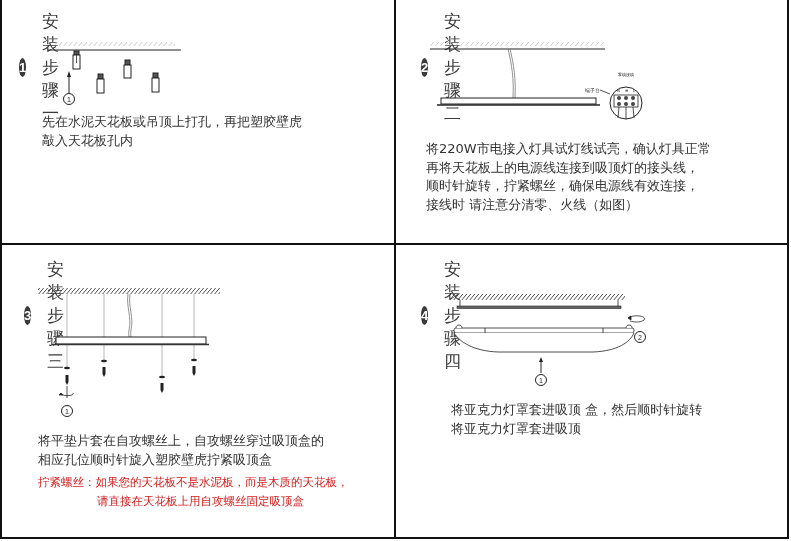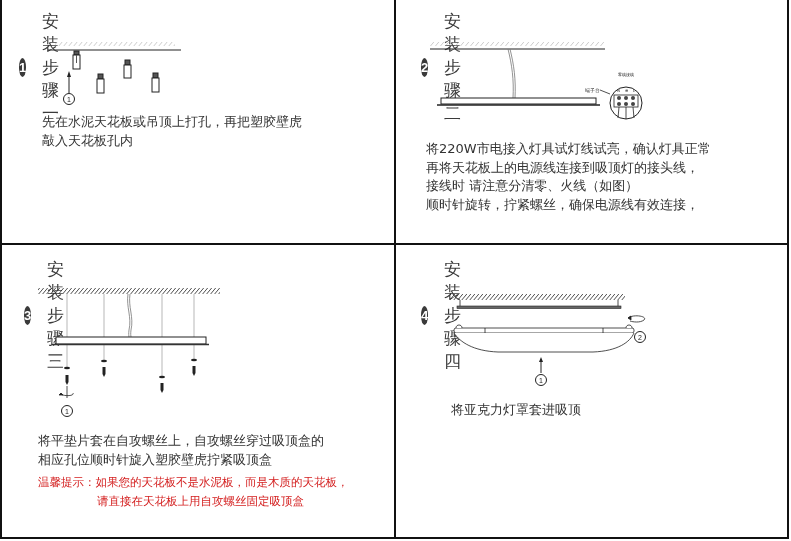--- a/index.html
+++ b/index.html
@@ -126,22 +126,22 @@
           <circle cx="203" cy="64" r="2" fill="#444"></circle>
         <line x1="189" y1="67" x2="188" y2="78" stroke="#222" stroke-width="0.8"></line>
         <line x1="196" y1="67" x2="196" y2="79" stroke="#222" stroke-width="0.8"></line>
         <line x1="203" y1="67" x2="204" y2="78" stroke="#222" stroke-width="0.8"></line>
       </g>
     </svg>
 
     <div class="desc" style="left:426px; top:140px;">
       <div>将220W市电接入灯具试灯线试亮，确认灯具正常</div>
       <div>再将天花板上的电源线连接到吸顶灯的接头线，</div>
+      <div>顺时针旋转，拧紧螺丝，确保电源线有效连接，</div>
       <div>接线时 请注意分清零、火线（如图）</div>
-      <div>顺时针旋转，拧紧螺丝，确保电源线有效连接，</div>
     </div>
   </section>
 
   <section class="panel">
     <div class="panel-header" style="left:24px; top:258px;">
       <span class="step-badge">3</span>
       <span class="step-title">安装步骤三</span>
     </div>
 
     <svg class="illus" style="left:36px; top:287px;" width="185" height="135" viewBox="0 0 185 135">
@@ -197,21 +197,21 @@
         <text x="31" y="127" font-size="7" text-anchor="middle" fill="#222" font-family="Liberation Sans, sans-serif">1</text>
       </g>
     </svg>
 
     <div class="desc" style="left:38px; top:432px;">
       <div>将平垫片套在自攻螺丝上，自攻螺丝穿过吸顶盒的</div>
       <div>相应孔位顺时针旋入塑胶壁虎拧紧吸顶盒</div>
     </div>
 
     <div class="tip" style="left:38px; top:473px;">
-      <div><span>温馨提示：</span><span>如果您的天花板不是水泥板，而是木质的天花板，</span></div>
+      <div><span>拧紧螺丝：</span><span>如果您的天花板不是水泥板，而是木质的天花板，</span></div>
       <div style="padding-left:59px;"><span>请直接在天花板上用自攻螺丝固定吸顶盒</span></div>
     </div>
   </section>
 
   <section class="panel">
     <div class="panel-header" style="left:421px; top:258px;">
       <span class="step-badge">4</span>
       <span class="step-title">安装步骤四</span>
     </div>
 
@@ -249,17 +249,18 @@
         <line x1="93" y1="68" x2="93" y2="81" stroke="#222" stroke-width="1"></line>
         <polygon points="93,65 91,70 95,70" fill="#222"></polygon>
       </g>
       <g>
         <circle cx="93" cy="88" r="5.5" fill="#fff" stroke="#222" stroke-width="1"></circle>
         <text x="93" y="91" font-size="7" text-anchor="middle" fill="#222" font-family="Liberation Sans, sans-serif">1</text>
       </g>
     </svg>
 
     <div class="desc" style="left:451px; top:401px;">
+      <div>将亚克力灯罩套进吸顶 盒，然后顺时针旋转</div>
       <div>将亚克力灯罩套进吸顶</div>
     </div>
   </section>
 
 </div>
 
 </body></html>

